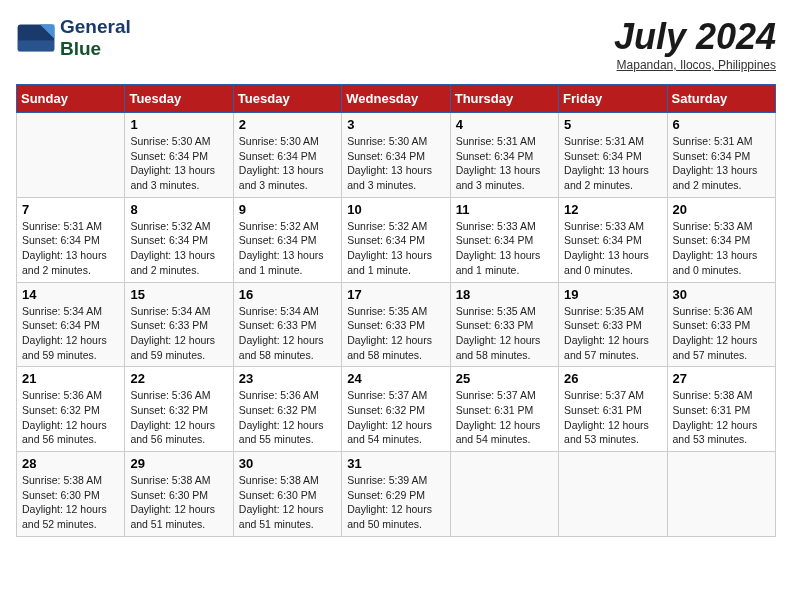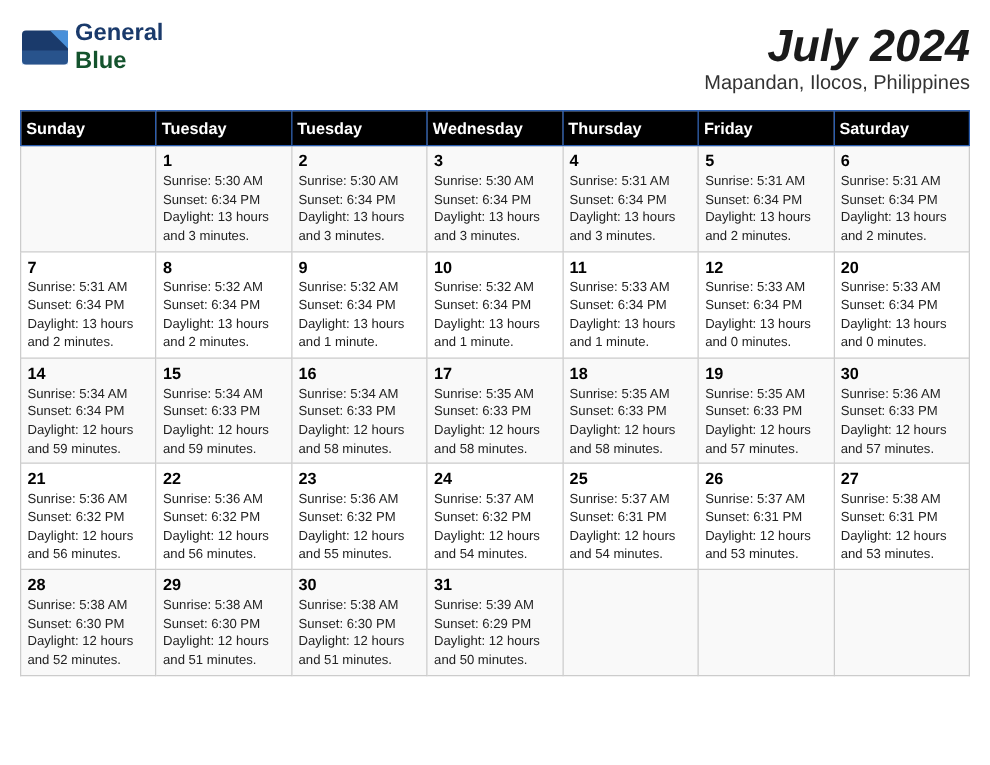--- a/index.html
+++ b/index.html
@@ -33,30 +33,31 @@
     .title-block {
       text-align: right;
     }
     .title-block .month-year {
       font-size: 36px;
       font-weight: bold;
       color: #1a1a1a;
       font-style: italic;
     }
     .title-block .location {
-      font-size: 16px;
+      font-size: 12px;
       color: #333;
+      text-decoration: underline;
     }
     table {
       width: 100%;
       border-collapse: collapse;
       font-size: 11px;
     }
     thead tr th {
-      background-color: #000000;
+      background-color: #b91c1c;
       color: #fff;
       padding: 6px 4px;
       text-align: left;
       font-size: 13px;
       font-weight: bold;
       border: 1px solid #2a5db0;
     }
     tbody tr td {
       vertical-align: top;
       border: 1px solid #ccc;

